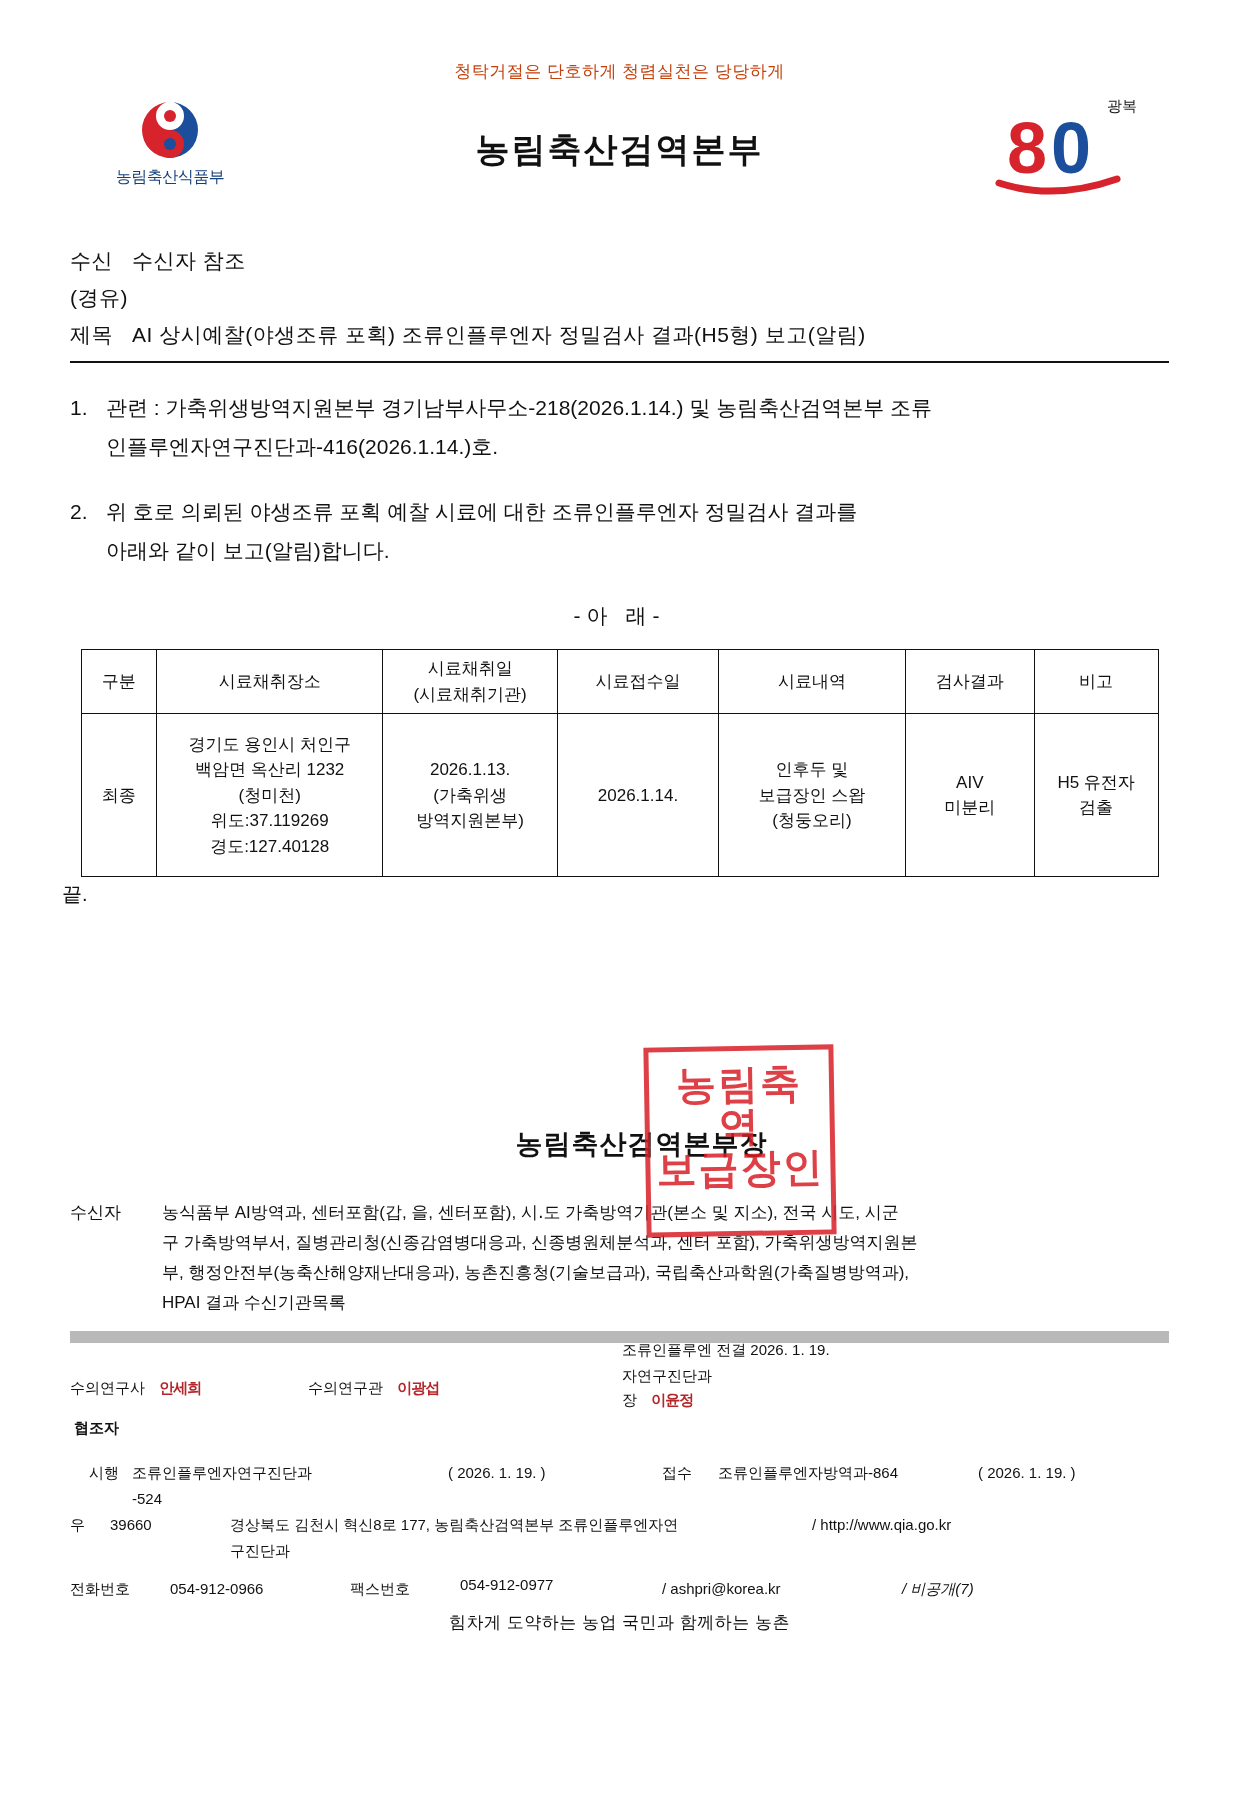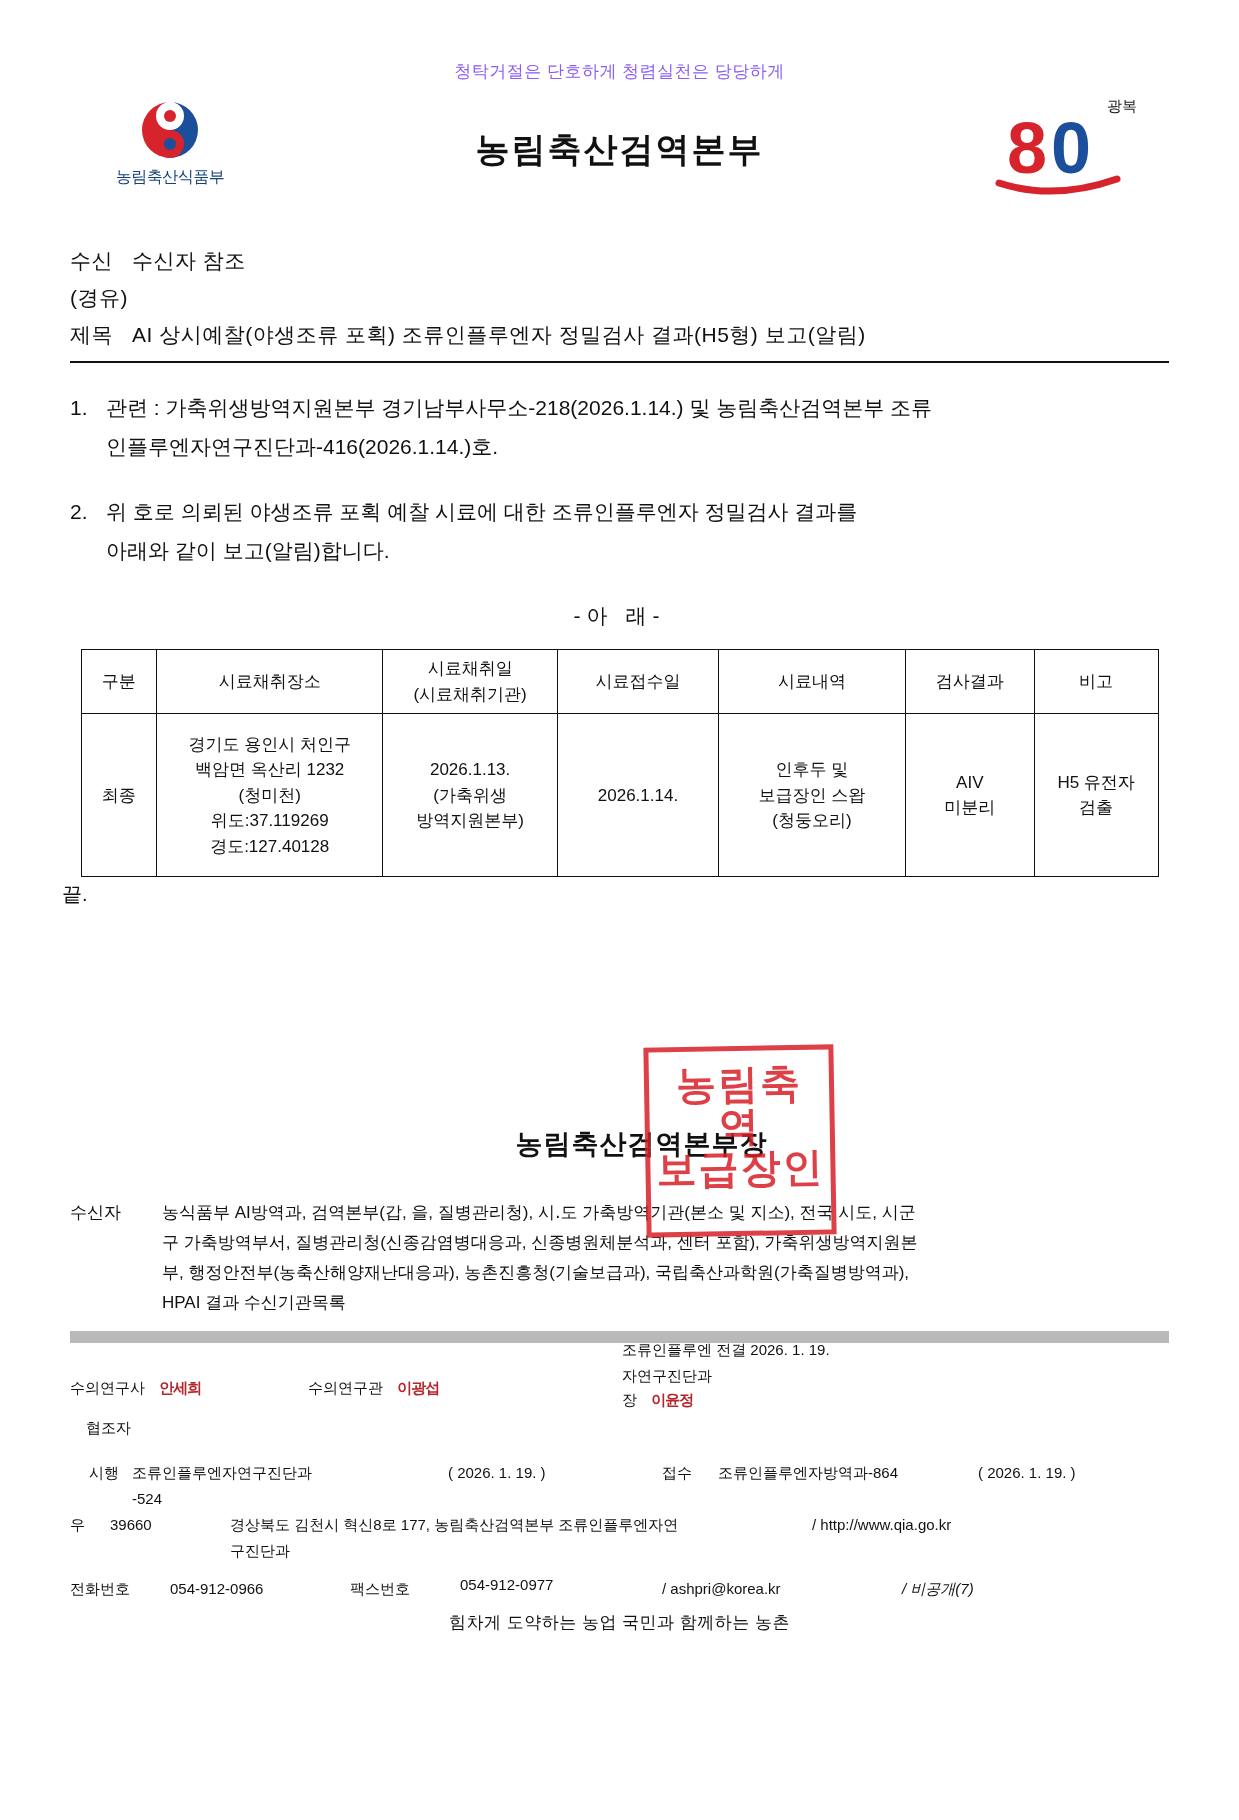--- a/index.html
+++ b/index.html
@@ -22,21 +22,21 @@
     height: 1820px;
     box-sizing: border-box;
     padding: 0;
   }
 
   
   .slogan {
     text-align: center;
     font-size: 17px;
     letter-spacing: 0.5px;
-    color: #8b5cf6;
+    color: #c2410c;
     padding-top: 60px;
   }
   .header-row {
     position: relative;
     height: 110px;
     margin-top: 14px;
   }
   .ministry-logo {
     position: absolute;
     left: 90px;
@@ -362,21 +362,21 @@
     <div class="stamp">
       <span>농림축</span>
       <span>역</span>
       <span>보급장인</span>
     </div>
   </div>
 
   <div class="recipients">
     <div class="label">수신자</div>
     <div class="rbody">
-      <div>농식품부 AI방역과, 검역본부(갑, 을, 질병관리청), 시․도 가축방역기관(본소 및 지소), 전국 시도, 시군</div>
+      <div>농식품부 AI방역과, 센터포함(갑, 을, 센터포함), 시․도 가축방역기관(본소 및 지소), 전국 시도, 시군</div>
       <div>구 가축방역부서, 질병관리청(신종감염병대응과, 신종병원체분석과, 센터 포함), 가축위생방역지원본</div>
       <div>부, 행정안전부(농축산해양재난대응과), 농촌진흥청(기술보급과), 국립축산과학원(가축질병방역과),</div>
       <div>HPAI 결과 수신기관목록</div>
     </div>
   </div>
 
   <div class="bar-gray"></div>
 
   <div class="officials">
     <div class="approval-line">조류인플루엔 전결 2026. 1. 19.</div>
@@ -392,21 +392,21 @@
     </div>
 
     <div class="off" style="left:552px; top:10px;">
       <span class="role">자연구진단과</span>
     </div>
     <div class="off" style="left:552px; top:34px;">
       <span class="role">장</span>
       <span class="sig">이윤정</span>
     </div>
 
-    <div class="off" style="left:16px; top:62px;">협조자</div>
+    <div class="off" style="left:4px; top:62px;font-weight:bold;">협조자</div>
   </div>
 
   <div class="footer-lines">
 
     <div class="fl-row">
       <span class="fl" style="left:0px;margin-left:19px;">시행</span>
       <span class="fl" style="left:62px;">조류인플루엔자연구진단과</span>
       <span class="fl" style="left:378px;">( 2026. 1. 19. )</span>
       <span class="fl" style="left:592px;">접수</span>
       <span class="fl" style="left:648px;">조류인플루엔자방역과-864</span>

